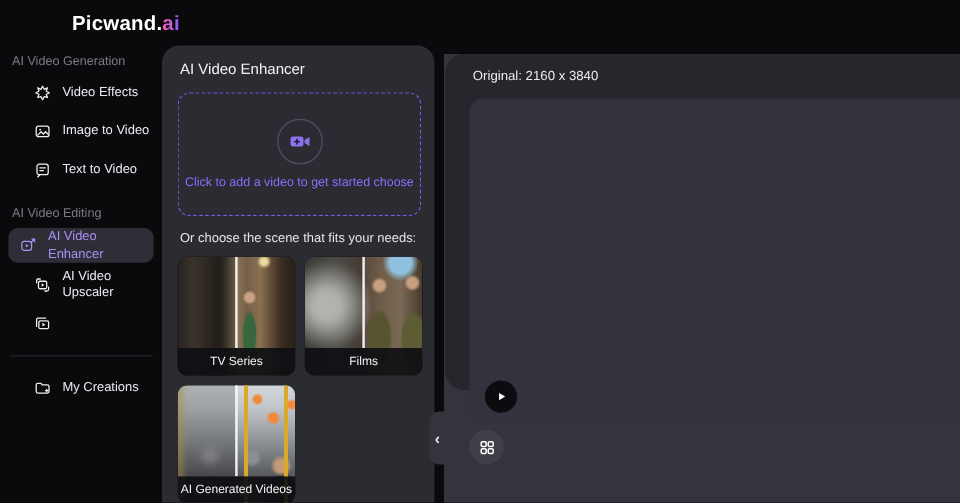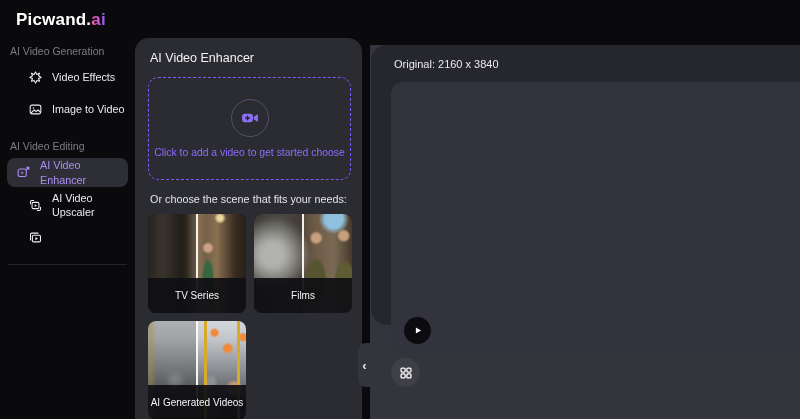--- a/index.html
+++ b/index.html
@@ -1,21 +1,21 @@
 <!DOCTYPE html>
 <html><head>
 <meta charset="utf-8">
 <style>
   * { margin:0; padding:0; box-sizing:border-box; }
   html,body { width:800px; height:419px; overflow:hidden; }
   body { background:#0a0a0d; font-family:"Liberation Sans", sans-serif; color:#ececef; position:relative; }
 
   
   .sidebar { position:absolute; left:0; top:0; width:135px; height:100%; background:#0a0a0d; }
-  .logo { padding:10px 0 0 16px; font-size:17px; font-weight:700; letter-spacing:.2px; color:#ffffff; }
+  .logo { padding:10px 0 0 16px; font-size:17px; font-weight:700; letter-spacing:.2px; color:#ffffff;margin-left:44px; }
   .logo .grad { background:linear-gradient(90deg,#ff5fa8,#8a5cff); -webkit-background-clip:text; background-clip:text; color:transparent; }
   .sec-label { margin:15px 0 4px 10px; font-size:10.5px; color:#7b7b84; }
   .nav-item { display:flex; align-items:center; gap:9px; min-height:32px; padding-left:28px; cursor:pointer; }
   .nav-item .nlab { font-size:10.8px; color:#eceaef; line-height:1.35; width:92px; }
   .nav-item .nico { display:flex; color:#f0f0f2; }
   .nav-item.active { background:#2e2e37; border-radius:8px; margin:6px 7px 2px 7px; min-height:27px; padding-left:9px; }
   .nav-item.active .nlab, .nav-item.active .nico { color:#ab8ff5; }
   .sb-divider { height:1px; background:#232329; margin:11px 8px 10px 8px; }
 
   
@@ -27,21 +27,21 @@
   .up-text { margin-top:10px; font-size:10.4px; color:#8e6cfc; }
   .scenes-heading { margin:13px 0 0 15px; font-size:10.8px; color:#e4e4e9; }
   .scenes-grid { margin:9px 10px 0 13px; display:grid; grid-template-columns:1fr 1fr; gap:8px; }
   .scene-card { height:99px; border-radius:8px; overflow:hidden; position:relative; background:#000; cursor:pointer; }
   .half { position:absolute; top:0; bottom:0; width:50%; overflow:hidden; }
   .hl { left:0; } .hr { right:0; }
   .tex { position:absolute; top:-6px; bottom:-6px; width:calc(200% + 12px); }
   .hl .tex { left:-6px; filter:blur(2.6px) brightness(.82) saturate(.7); }
   .hr .tex { right:-6px; }
   .split { position:absolute; left:calc(50% - 1px); top:0; bottom:23px; width:2px; background:rgba(255,255,255,.92); }
-  .cap { position:absolute; left:0; right:0; bottom:0; height:35px; background:rgba(15,15,19,.93);
+  .cap { position:absolute; left:0; right:0; bottom:0; height:23px; background:rgba(15,15,19,.93);
          display:flex; align-items:center; justify-content:center; font-size:10px; color:#f4f4f6; }
 
   .s1 .tex { background:
     radial-gradient(circle at 71% 9%, #ecd9a0 0 2.5px, rgba(236,217,160,0) 6px),
     radial-gradient(circle at 60% 36%, #caa183 0 3.5px, rgba(202,161,131,0) 6px),
     radial-gradient(ellipse 8px 27px at 60% 64%, #37663f 0 60%, rgba(55,102,63,0) 78%),
     linear-gradient(90deg,#241f1a 0%,#4c4034 18%,#262019 38%,#8c7352 50%,#74604a 58%,#8a7050 68%,#3a2d22 84%,#1f1813 100%); }
   .s2 .tex { background:
     radial-gradient(circle at 78% 10%, #8fc0dd 0 9px, rgba(143,192,221,0) 15px),
     radial-gradient(circle at 22% 42%, #d8dad2 0 12px, rgba(216,218,210,.55) 24px, rgba(216,218,210,0) 38px),
@@ -108,20 +108,29 @@
       <span class="nico">
         <svg width="15" height="15" viewBox="0 0 24 24" fill="none" stroke="currentColor" stroke-width="1.7" stroke-linecap="round" stroke-linejoin="round">
             <rect x="3.5" y="5" width="17" height="14" rx="3"></rect>
             <circle cx="8.7" cy="9.7" r="1.2" fill="currentColor" stroke="none"></circle>
             <path d="M5.5 17l4.5-4.5 3 3 3-3 3.5 3.5"></path>
           </svg>
       </span>
       <span class="nlab">Image to Video</span>
     </div>
 
+    <div class="nav-item">
+      <span class="nico">
+        <svg width="15" height="15" viewBox="0 0 24 24" fill="none" stroke="currentColor" stroke-width="1.7" stroke-linecap="round" stroke-linejoin="round">
+            <rect x="4.5" y="4.5" width="15" height="14" rx="3"></rect>
+            <path d="M8.5 9.5h7M8.5 13h4.5M5.5 21.5l2.5-2.5"></path>
+          </svg>
+      </span>
+      <span class="nlab">Text to Video</span>
+    </div>
 
     <div class="sec-label">AI Video Editing</div>
 
     <div class="nav-item active">
       <span class="nico">
         <svg width="15" height="15" viewBox="0 0 24 24" fill="none" stroke="currentColor" stroke-width="1.7" stroke-linecap="round" stroke-linejoin="round">
             <rect x="3.5" y="6.5" width="13" height="12" rx="3"></rect>
             <path d="M8.7 10.2v4.6l3.8-2.3z" fill="currentColor" stroke="none"></path>
             <path d="M16 8l4.5-4.5M17 3.5h3.5V7"></path>
           </svg>
@@ -145,20 +154,29 @@
         <svg width="15" height="15" viewBox="0 0 24 24" fill="none" stroke="currentColor" stroke-width="1.7" stroke-linecap="round" stroke-linejoin="round">
             <path d="M4 16V7a2 2 0 012-2h10"></path>
             <rect x="7" y="8.5" width="13" height="10.5" rx="2"></rect>
             <path d="M11.8 11.2v5l4-2.5z" fill="currentColor" stroke="none"></path>
           </svg>
       </span>
     </div>
 
     <div class="sb-divider"></div>
 
+    <div class="nav-item">
+      <span class="nico">
+        <svg width="15" height="15" viewBox="0 0 24 24" fill="none" stroke="currentColor" stroke-width="1.7" stroke-linecap="round" stroke-linejoin="round">
+            <path d="M3.5 7.5a2 2 0 012-2h4l2 2h7a2 2 0 012 2v7a2 2 0 01-2 2h-13a2 2 0 01-2-2z"></path>
+            <path d="M15.8 15.3h3.4M17.5 13.6V17"></path>
+          </svg>
+      </span>
+      <span class="nlab">My Creations</span>
+    </div>
   </aside>
 
   <section class="mid-panel">
     <div class="panel-title">AI Video Enhancer</div>
 
     <div class="upload-box">
       <div class="up-ic">
         <svg width="20" height="20" viewBox="0 0 24 24">
             <rect x="2.5" y="7" width="13" height="10" rx="2.8" fill="#8d72f0"></rect>
             <path d="M16.5 10.5l5-3v9l-5-3z" fill="#8d72f0"></path>

